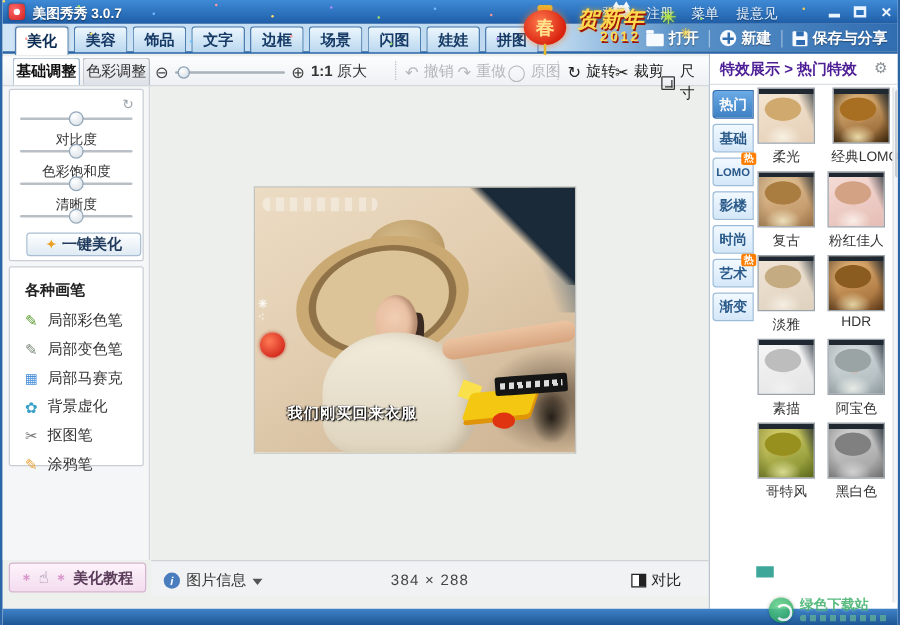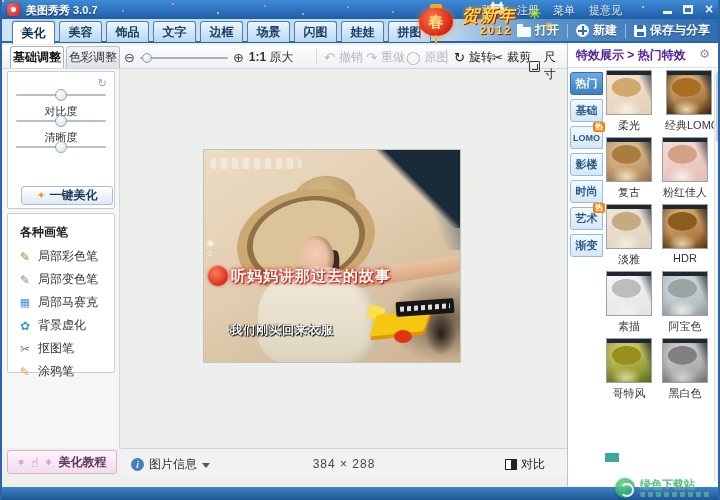--- a/index.html
+++ b/index.html
@@ -359,20 +359,26 @@
             <span class="shandle"></span>
           </div>
       </div>
       <div class="srow">
         <div class="slabel">对比度</div>
         <div class="strack">
             <span class="shandle"></span>
           </div>
       </div>
       <div class="srow">
+        <div class="slabel">色彩饱和度</div>
+        <div class="strack">
+            <span class="shandle"></span>
+          </div>
+      </div>
+      <div class="srow">
         <div class="slabel">清晰度</div>
         <div class="strack">
             <span class="shandle"></span>
           </div>
       </div>
       <div class="auto-btn">
         <span class="wand">✦</span>
         <span>一键美化</span>
       </div>
     </div>
@@ -421,21 +427,20 @@
       <div class="ph-hat-dome"></div>
       <div class="ph-hat-brim"></div>
       <div class="ph-hair"></div>
       <div class="ph-face"></div>
       <div class="ph-dress"></div>
       <div class="ph-arm"></div>
       <div class="ph-shadow"></div>
       <div class="ph-sparkles">✳<br>⁖</div>
       <div class="ph-sub-main">
         <span class="sub-badge"></span>
-        <span class="sub-main-text">听妈妈讲那过去的故事</span>
       </div>
       <div class="ph-sub2">我们刚买回来衣服</div>
       <div class="ph-logo">
         <div class="pl-dark"></div>
         <div class="pl-yellow2"></div>
         <div class="pl-yellow"></div>
         <div class="pl-banner"></div>
         <div class="pl-red"></div>
       </div>
     </div>

